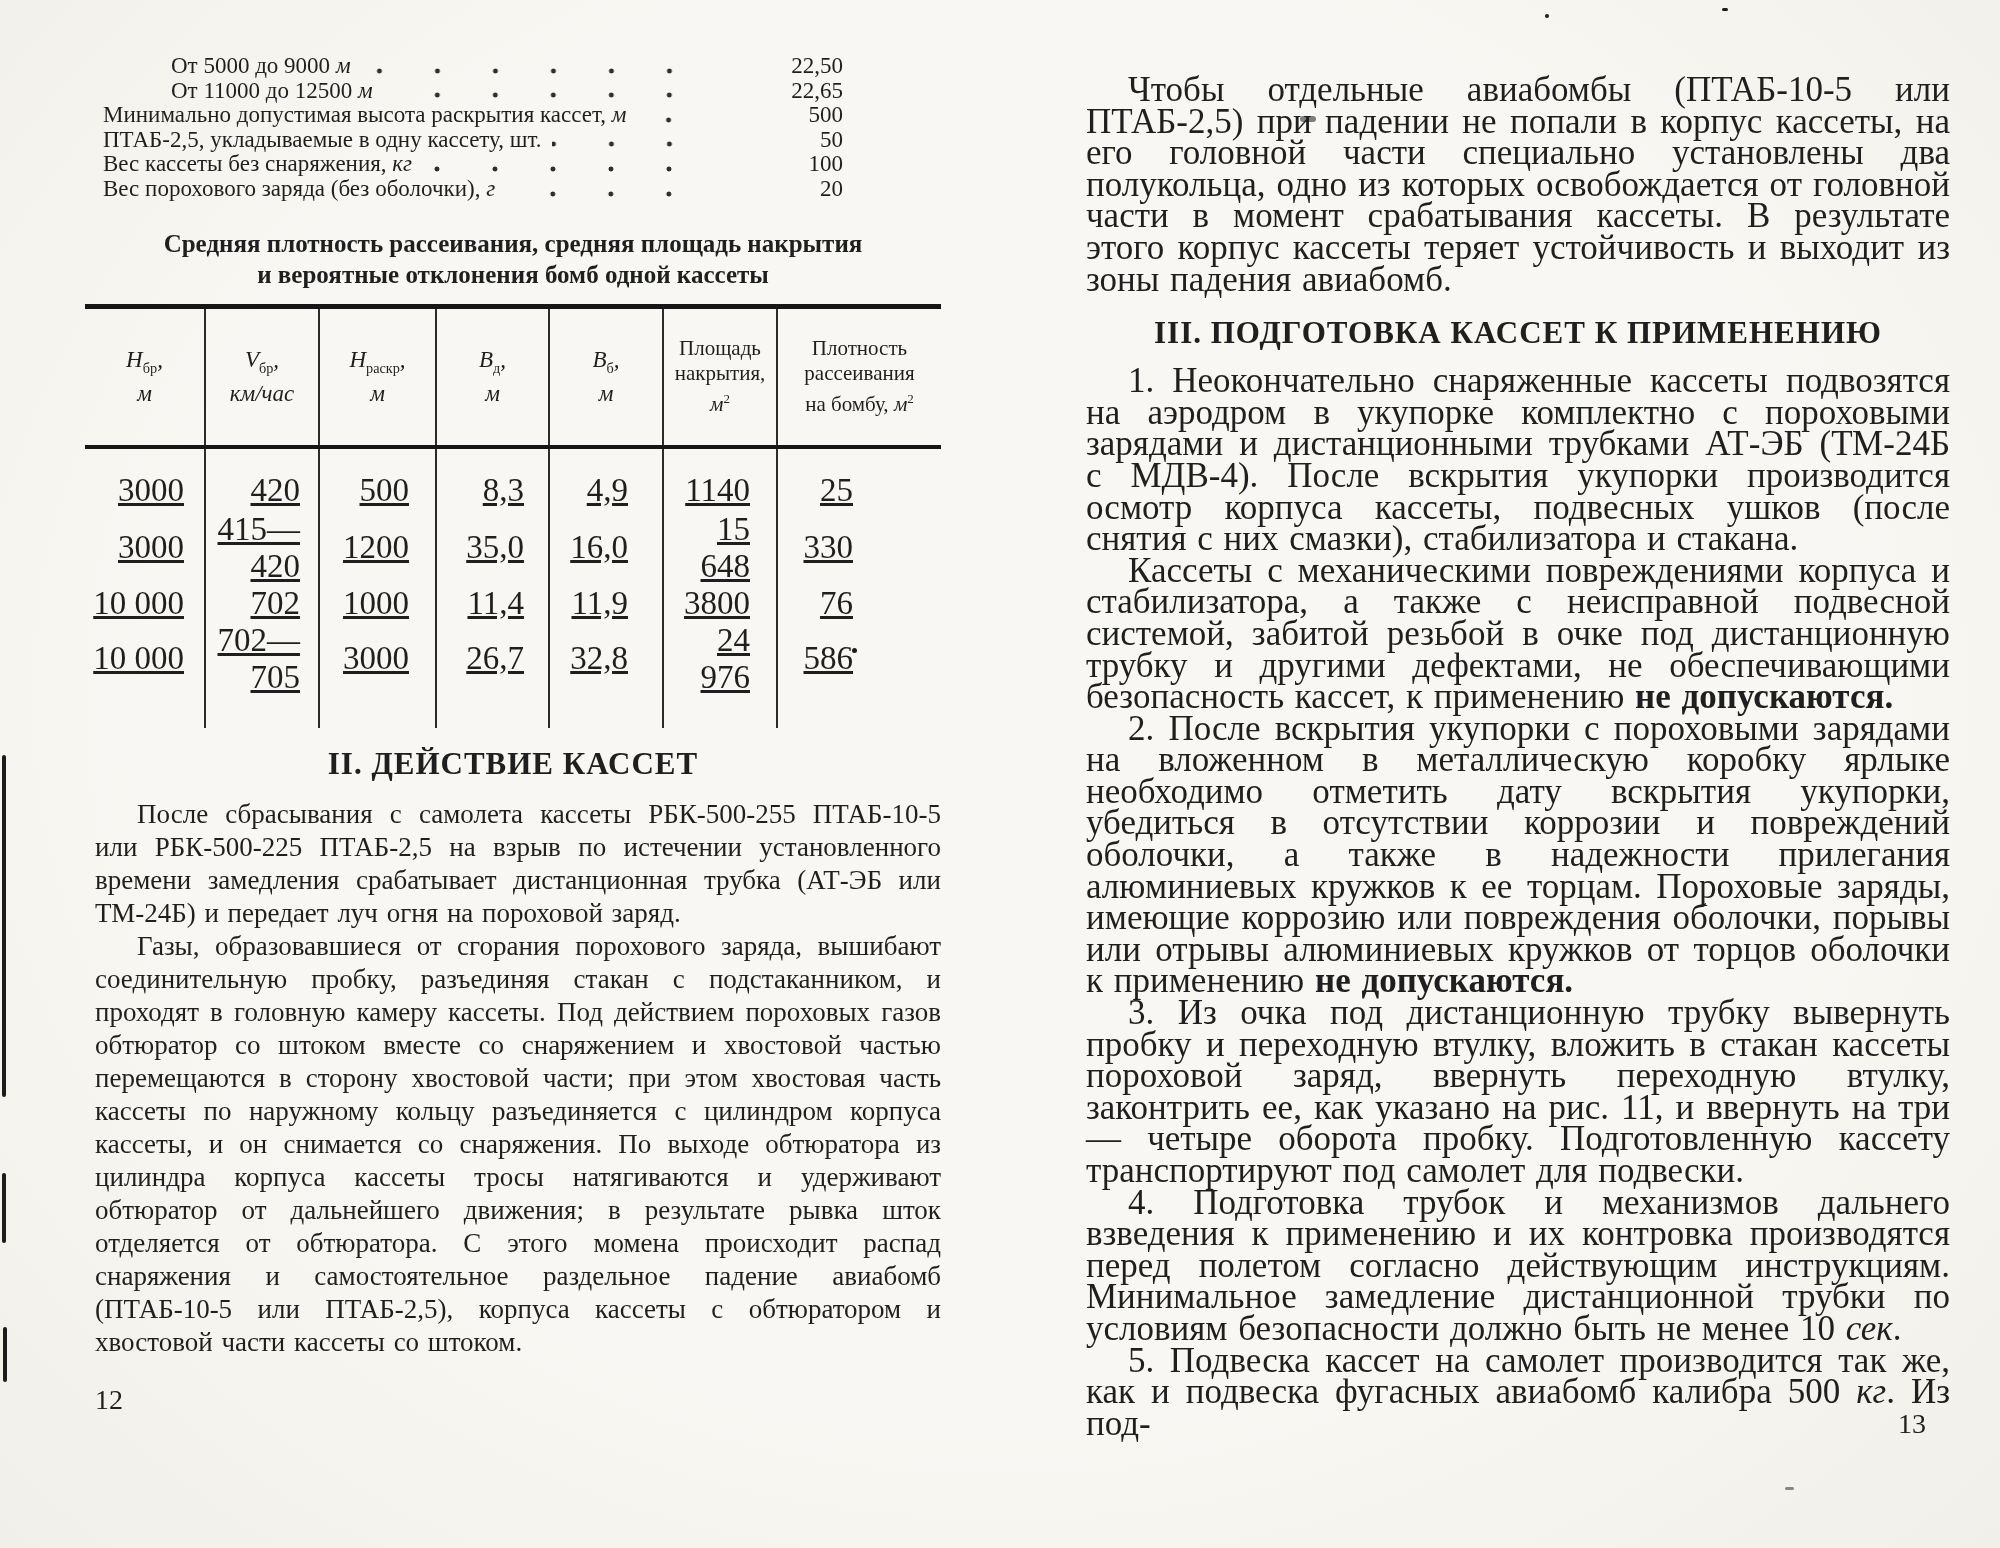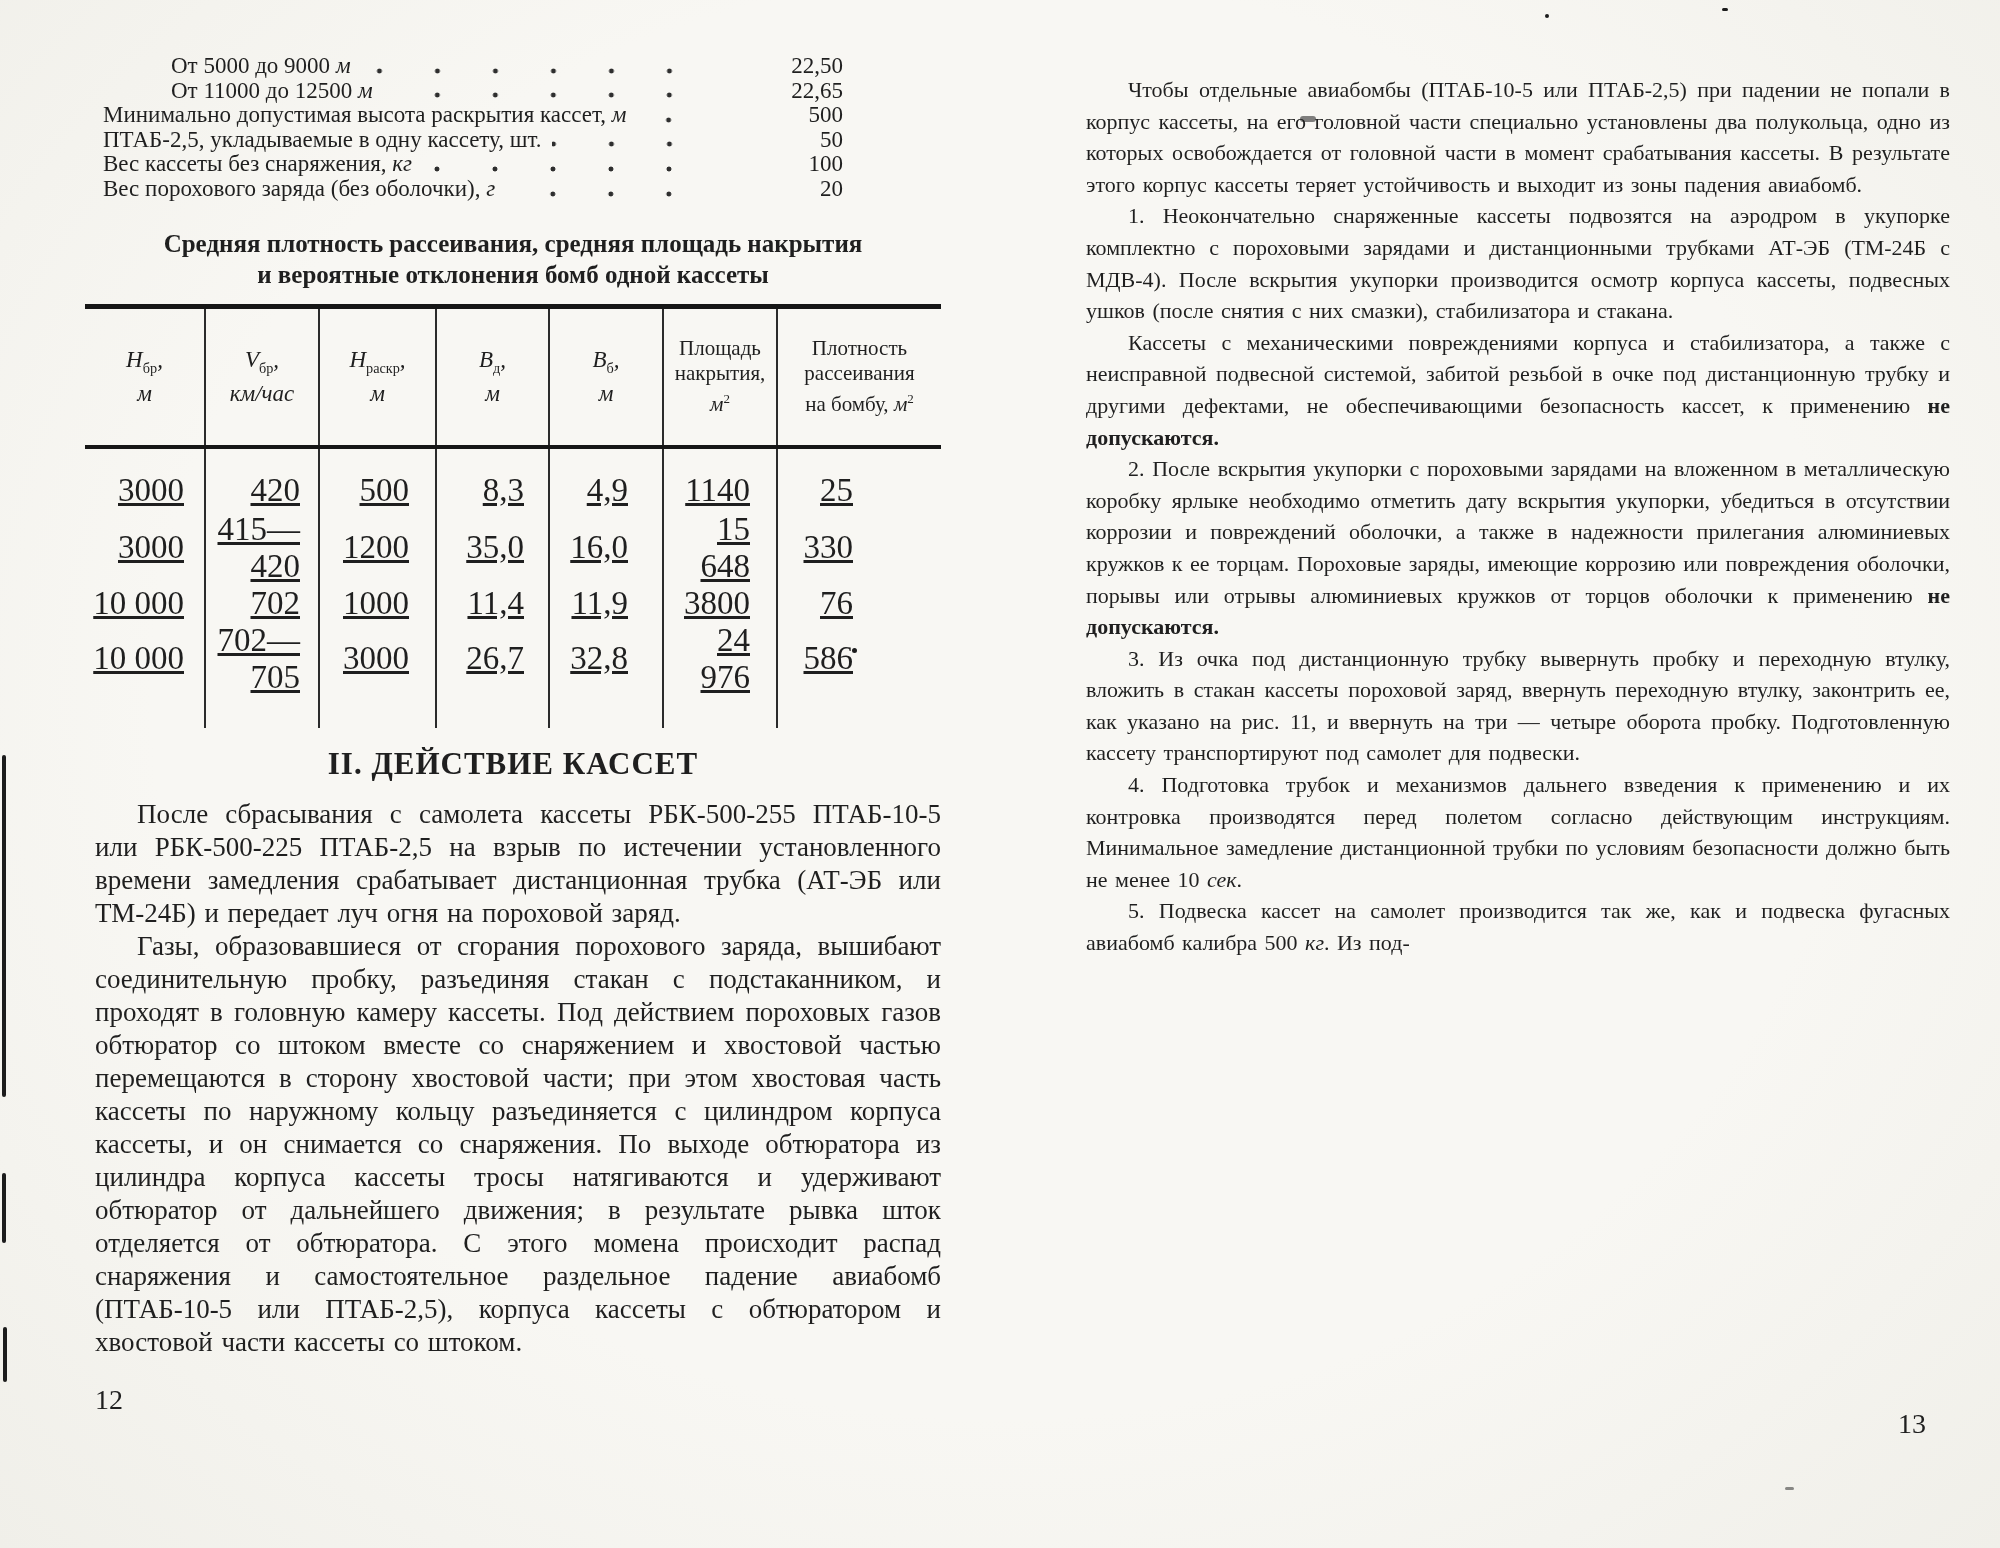--- a/index.html
+++ b/index.html
@@ -59,21 +59,21 @@
     margin-top:18px;
   }
   .body-par{
     font-size:27px;line-height:33px;text-align:justify;word-spacing:2px;
     text-indent:42px;margin:0 0 0 10px;width:846px;
   }
   .body-par.first{margin-top:16px;}
   
   #right-page{position:absolute;left:1086px;top:74px;width:864px;}
   #right-page .body-par{
-    font-size:22px;line-height:31.6px;width:864px;margin-left:0;
+    font-size:35px;line-height:31.6px;width:864px;margin-left:0;
   }
   #right-page .section-heading{font-size:31px;margin:20px 0 14px 0;}
   .page-number{position:absolute;font-size:28px;}
   #pn-left{left:95px;top:1384px;}
   #pn-right{right:74px;top:1408px;}
   
   .artifact{position:absolute;background:#1c1c1c;border-radius:2px;}
 </style>
 </head>
 <body>
@@ -211,20 +211,21 @@
     </tbody>
   </table>
 
   <div class="section-heading">II. ДЕЙСТВИЕ КАССЕТ</div>
   <p class="body-par first"><span>После сбрасывания с самолета кассеты РБК-500-255 ПТАБ-10-5 или РБК-500-225 ПТАБ-2,5 на взрыв по истечении установленного времени замедления срабатывает дистанционная трубка (АТ-ЭБ или ТМ-24Б) и передает луч огня на пороховой заряд.</span></p>
   <p class="body-par"><span>Газы, образовавшиеся от сгорания порохового заряда, вышибают соединительную пробку, разъединяя стакан с подстаканником, и проходят в головную камеру кассеты. Под действием пороховых газов обтюратор со штоком вместе со снаряжением и хвостовой частью перемещаются в сторону хвостовой части; при этом хвостовая часть кассеты по наружному кольцу разъединяется с цилиндром корпуса кассеты, и он снимается со снаряжения. По выходе обтюратора из цилиндра корпуса кассеты тросы натягиваются и удерживают обтюратор от дальнейшего движения; в результате рывка шток отделяется от обтюратора. С этого момена происходит распад снаряжения и самостоятельное раздельное падение авиабомб (ПТАБ-10-5 или ПТАБ-2,5), корпуса кассеты с обтюратором и хвостовой части кассеты со штоком.</span></p>
 </div>
 
 <div id="right-page">
   <p class="body-par" style="margin-top:0"><span>Чтобы отдельные авиабомбы (ПТАБ-10-5 или ПТАБ-2,5) при падении не попали в корпус кассеты, на его головной части специально установлены два полукольца, одно из которых освобождается от головной части в момент срабатывания кассеты. В результате этого корпус кассеты теряет устойчивость и выходит из зоны падения авиабомб.</span></p>
+  <div class="section-heading">III. ПОДГОТОВКА КАССЕТ К ПРИМЕНЕНИЮ</div>
   <p class="body-par"><span>1. Неокончательно снаряженные кассеты подвозятся на аэродром в укупорке комплектно с пороховыми зарядами и дистанционными трубками АТ-ЭБ (ТМ-24Б с МДВ-4). После вскрытия укупорки производится осмотр корпуса кассеты, подвесных ушков (после снятия с них смазки), стабилизатора и стакана.</span></p>
   <p class="body-par"><span>Кассеты с механическими повреждениями корпуса и стабилизатора, а также с неисправной подвесной системой, забитой резьбой в очке под дистанционную трубку и другими дефектами, не обеспечивающими безопасность кассет, к применению </span><span style="font-weight: bold;">не допускаются.</span></p>
   <p class="body-par"><span>2. После вскрытия укупорки с пороховыми зарядами на вложенном в металлическую коробку ярлыке необходимо отметить дату вскрытия укупорки, убедиться в отсутствии коррозии и повреждений оболочки, а также в надежности прилегания алюминиевых кружков к ее торцам. Пороховые заряды, имеющие коррозию или повреждения оболочки, порывы или отрывы алюминиевых кружков от торцов оболочки к применению </span><span style="font-weight: bold;">не допускаются.</span></p>
   <p class="body-par"><span>3. Из очка под дистанционную трубку вывернуть пробку и переходную втулку, вложить в стакан кассеты пороховой заряд, ввернуть переходную втулку, законтрить ее, как указано на рис. 11, и ввернуть на три — четыре оборота пробку. Подготовленную кассету транспортируют под самолет для подвески.</span></p>
   <p class="body-par"><span>4. Подготовка трубок и механизмов дальнего взведения к применению и их контровка производятся перед полетом согласно действующим инструкциям. Минимальное замедление дистанционной трубки по условиям безопасности должно быть не менее 10 </span><span style="font-style: italic;">сек</span><span>.</span></p>
   <p class="body-par"><span>5. Подвеска кассет на самолет производится так же, как и подвеска фугасных авиабомб калибра 500 </span><span style="font-style: italic;">кг</span><span>. Из под-</span></p>
 </div>
 
 <div id="pn-left" class="page-number">12</div>
 <div id="pn-right" class="page-number">13</div>

